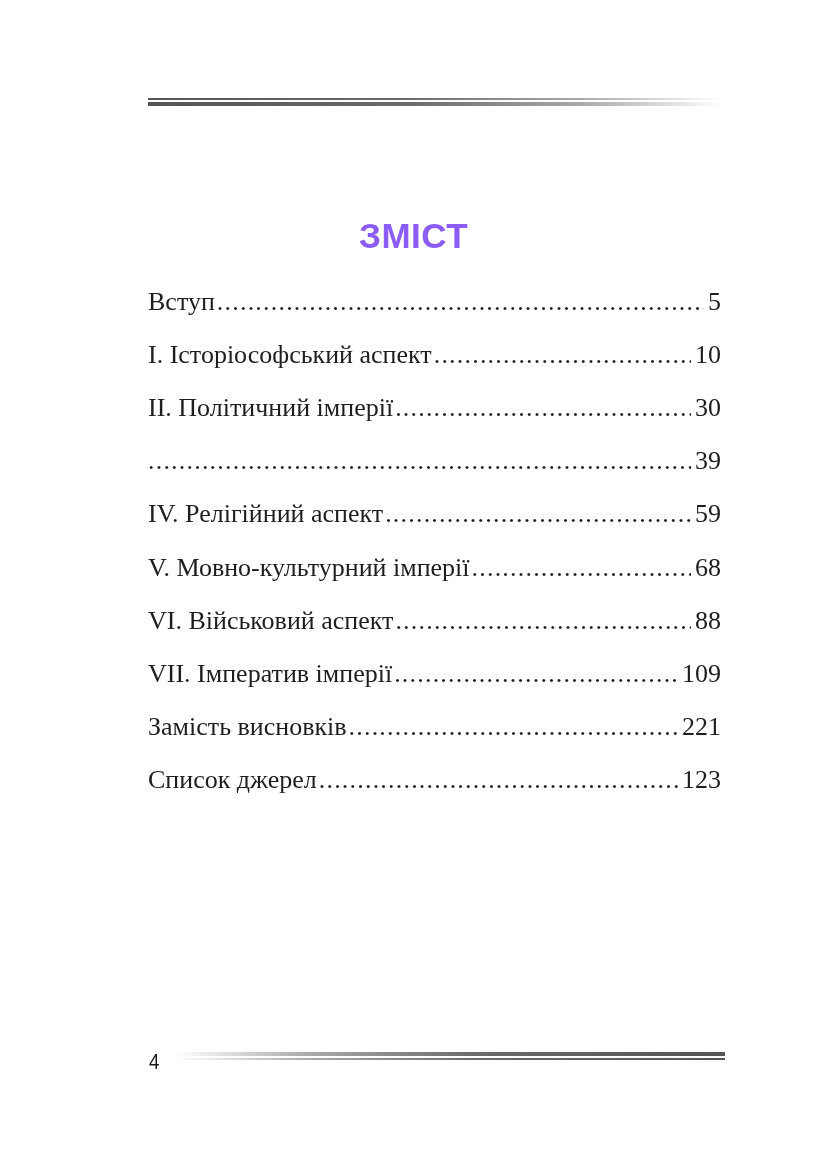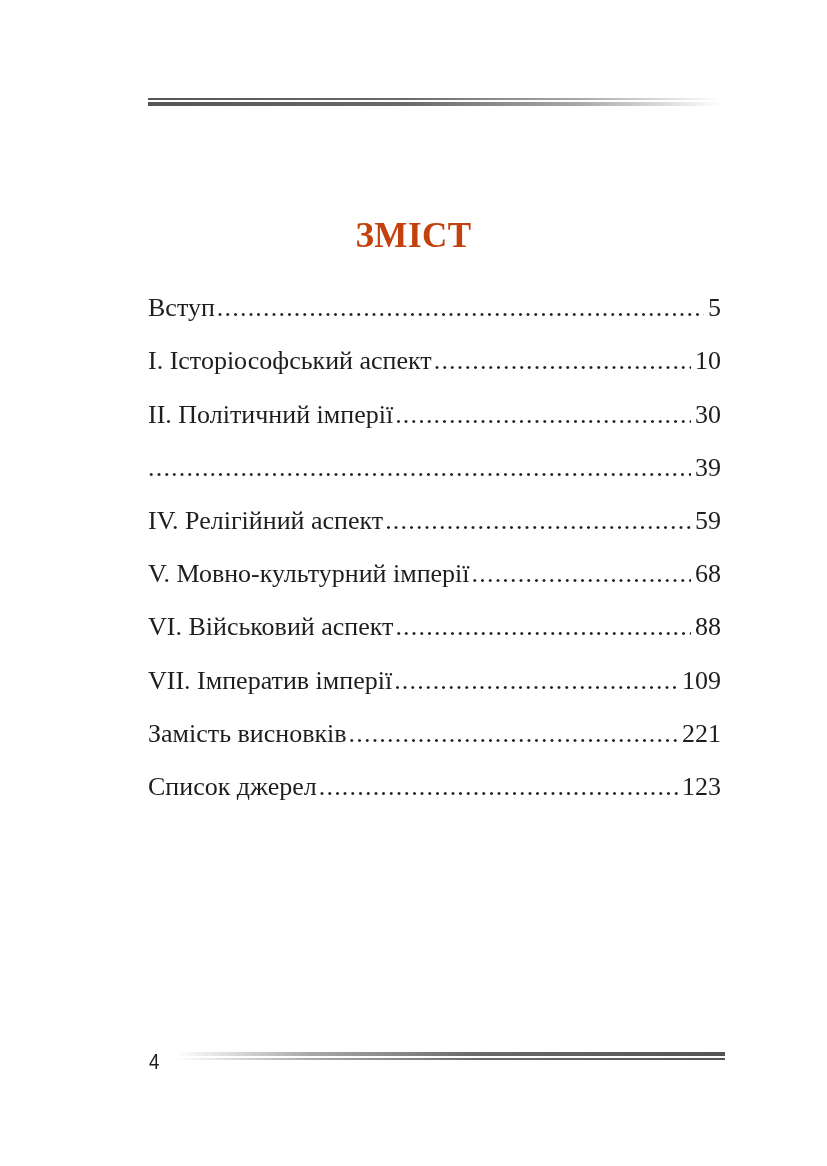--- a/index.html
+++ b/index.html
@@ -56,38 +56,38 @@
       width: 100%;
       height: 2px;
       background: linear-gradient(to left, #555 0%, #6a6a6a 45%, #a8a8a8 75%, rgba(255,255,255,0) 100%);
     }
     .title {
       position: absolute;
       left: 0;
       width: 827px;
       top: 193px;
       text-align: center;
-      font-family: Liberation Serif, serif;
+      font-family: Liberation Sans, sans-serif;
       font-weight: bold;
       font-size: 35px;
       letter-spacing: 0.5px;
-      color: #c2410c;
+      color: #8b5cf6;
     }
     .toc {
       position: absolute;
       left: 148px;
       top: 275px;
       width: 573px;
       margin: 0;
       padding: 0;
       list-style: none;
     }
     .toc-entry {
       display: flex;
-      align-items: flex-end;
+      align-items: center;
       height: 53.2px;
       font-size: 26px;
       line-height: 40px;
       white-space: nowrap;
       overflow: hidden;
     }
     .toc-entry .label {
       flex: 0 0 auto;
       padding-right: 2px;
     }

